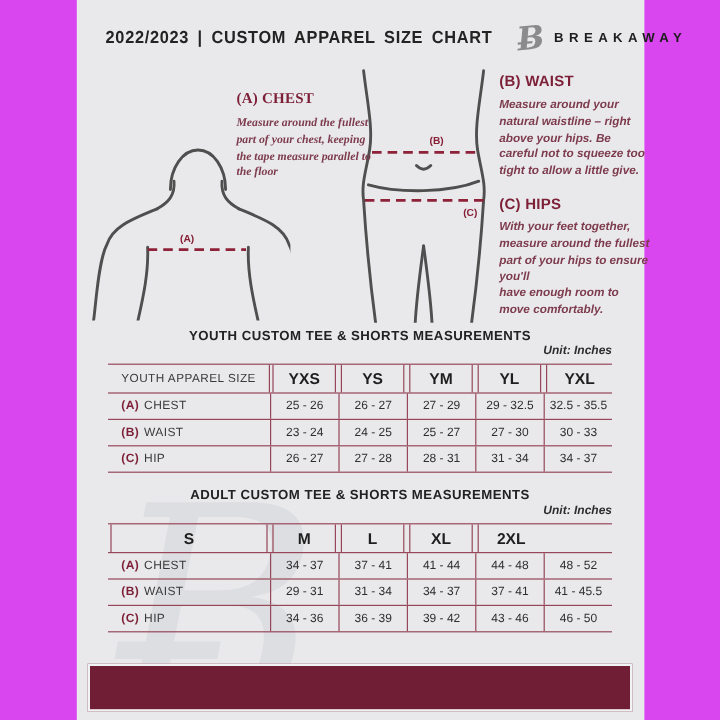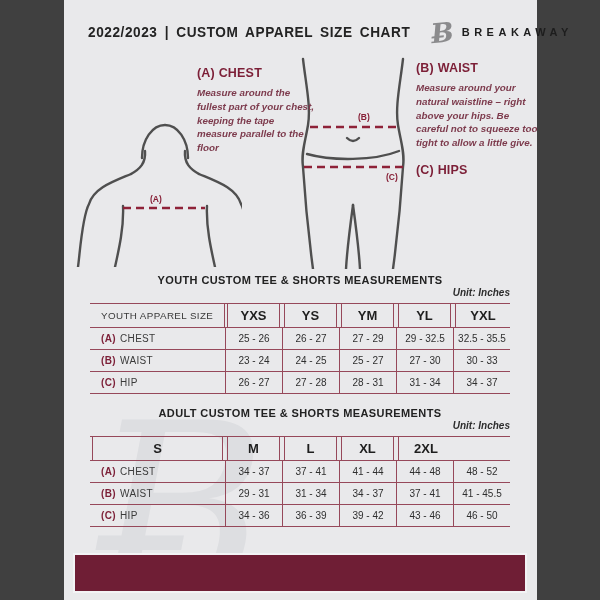--- a/index.html
+++ b/index.html
@@ -1,16 +1,16 @@
 <!DOCTYPE html>
 <html><head>
 <meta charset="utf-8">
 <style>
   html,body{margin:0;padding:0;background:#000;}
-  .stage{position:relative;width:600px;height:600px;background:#404040;overflow:hidden;
+  .stage{position:relative;width:600px;height:600px;background:#d946ef;overflow:hidden;
          font-family:"Liberation Sans",sans-serif;}
   .doc{position:absolute;left:64px;top:0;width:473px;height:600px;background:#e9e9eb;}
 
   
   .doc-header{position:absolute;top:16px;left:24px;right:18px;height:32px;
               display:flex;justify-content:space-between;align-items:center;z-index:3;}
   .hdr-title{font-size:14.5px;font-weight:700;color:#232323;letter-spacing:.6px;word-spacing:3px;
              transform:scaleX(.94);transform-origin:left center;white-space:nowrap;}
   .brand{display:flex;align-items:center;gap:8px;}
   .brand-logo{font-family:"DejaVu Serif",serif;font-style:italic;font-size:27px;line-height:1;
@@ -89,30 +89,32 @@
           <path d="M61,148 C 64,170 67,194 68,212"></path>
         </g>
         <path d="M18,70 L 108,70" stroke="#8e2238" stroke-width="2.4" stroke-dasharray="8 5" fill="none"></path>
         <path d="M12,110 L 112,110" stroke="#8e2238" stroke-width="2.4" stroke-dasharray="8 5" fill="none"></path>
       </svg>
 
       <span class="diagram-label" style="left:86px;top:139px;">(A)</span>
       <span class="diagram-label" style="left:294px;top:57px;">(B)</span>
       <span class="diagram-label" style="left:322px;top:117px;">(C)</span>
 
-      <div class="instr" style="left:133px;top:11px;width:118px;">
+      <div class="instr" style="left:133px;top:20px;width:118px;font-family:Liberation Serif, serif;">
         <h3>(A) CHEST</h3>
         <p>Measure around the fullest part of your chest, keeping the tape measure parallel to the floor</p>
       </div>
       <div class="instr" style="left:352px;top:6px;width:126px;">
         <h3>(B) WAIST</h3>
         <p>Measure around your natural waistline – right above your hips. Be careful not to squeeze too tight to allow a little give.</p>
       </div>
       <div class="instr" style="left:352px;top:108px;width:126px;">
         <h3>(C) HIPS</h3>
+        <p>With your feet together, measure around the fullest part of your hips to ensure you'll
+have enough room to move comfortably.</p>
       </div>
     </div>
 
     <div class="tblock" style="top:274px;">
       <div class="tbl-title">YOUTH CUSTOM TEE &amp; SHORTS MEASUREMENTS</div>
       <div class="tbl-unit">Unit: Inches</div>
       <div class="stable">
         <div class="srow thead">
           <div class="cell lbl">YOUTH APPAREL SIZE</div>
           <div class="cell size">YXS</div>

